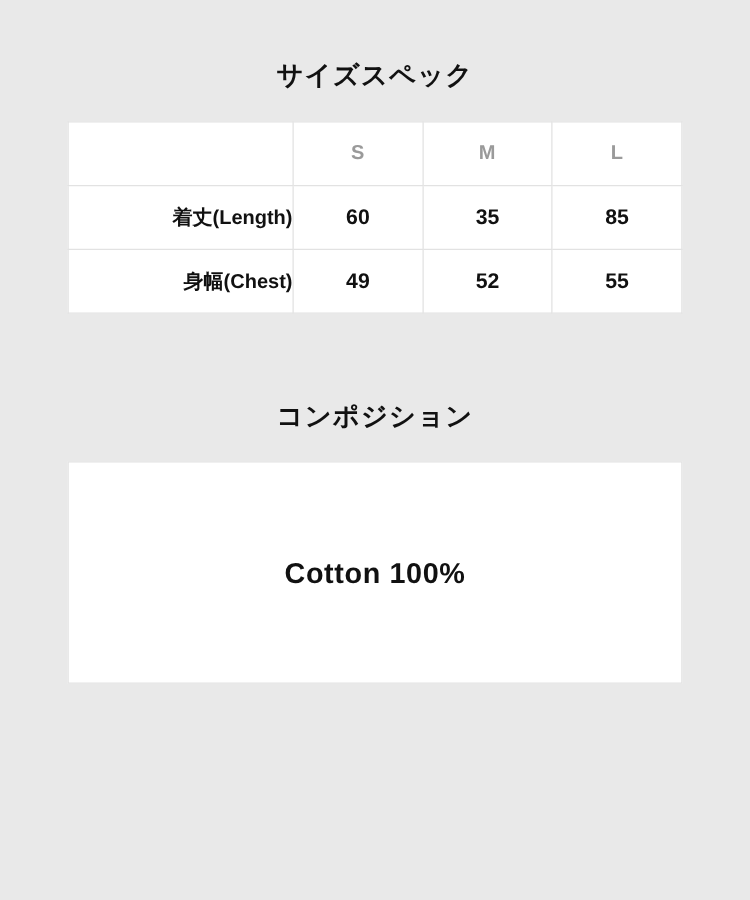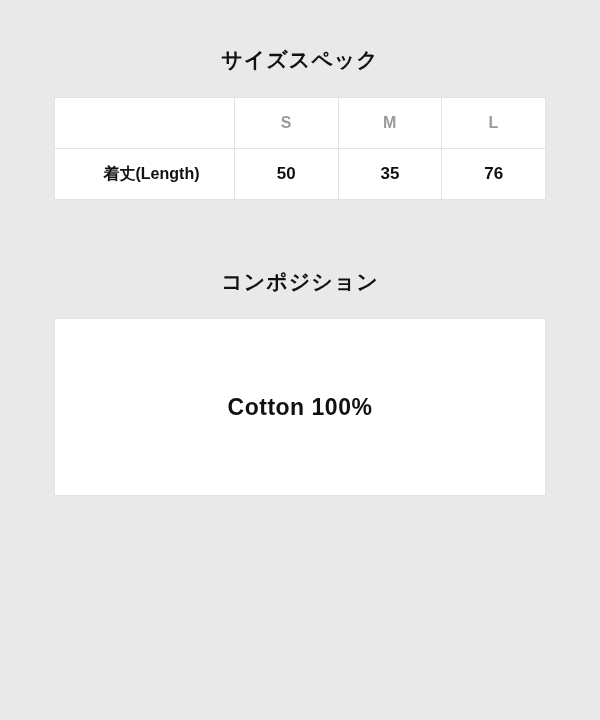--- a/index.html
+++ b/index.html
@@ -63,21 +63,21 @@
     font-weight: bold;
     letter-spacing: 0.5px;
   }
 
   table.size-table th.row-label,
   table.size-table thead th.corner {
     width: 180px;
   }
 
   table.size-table th.row-label {
-    text-align: center;
+    text-align: right;
     padding-left: 14px;
     color: #111111;
     font-size: 16px;
     font-weight: bold;
   }
 
   table.size-table thead th.corner {
     background: #ffffff;
   }
 
@@ -118,23 +118,29 @@
         <tr>
           <th class="corner"></th>
           <th>S</th>
           <th>M</th>
           <th>L</th>
         </tr>
       </thead>
       <tbody>
         <tr>
           <th class="row-label">着丈(Length)</th>
-          <td>50</td>
+          <td>60</td>
           <td>35</td>
-          <td>76</td>
+          <td>85</td>
+        </tr>
+        <tr>
+          <th class="row-label">身幅(Chest)</th>
+          <td>49</td>
+          <td>52</td>
+          <td>55</td>
         </tr>
       </tbody>
     </table>
   </div>
 
   <div class="section-title" id="composition-title">コンポジション</div>
 
   <div class="composition-box">
     <div class="composition-text">Cotton 100%</div>
   </div>

